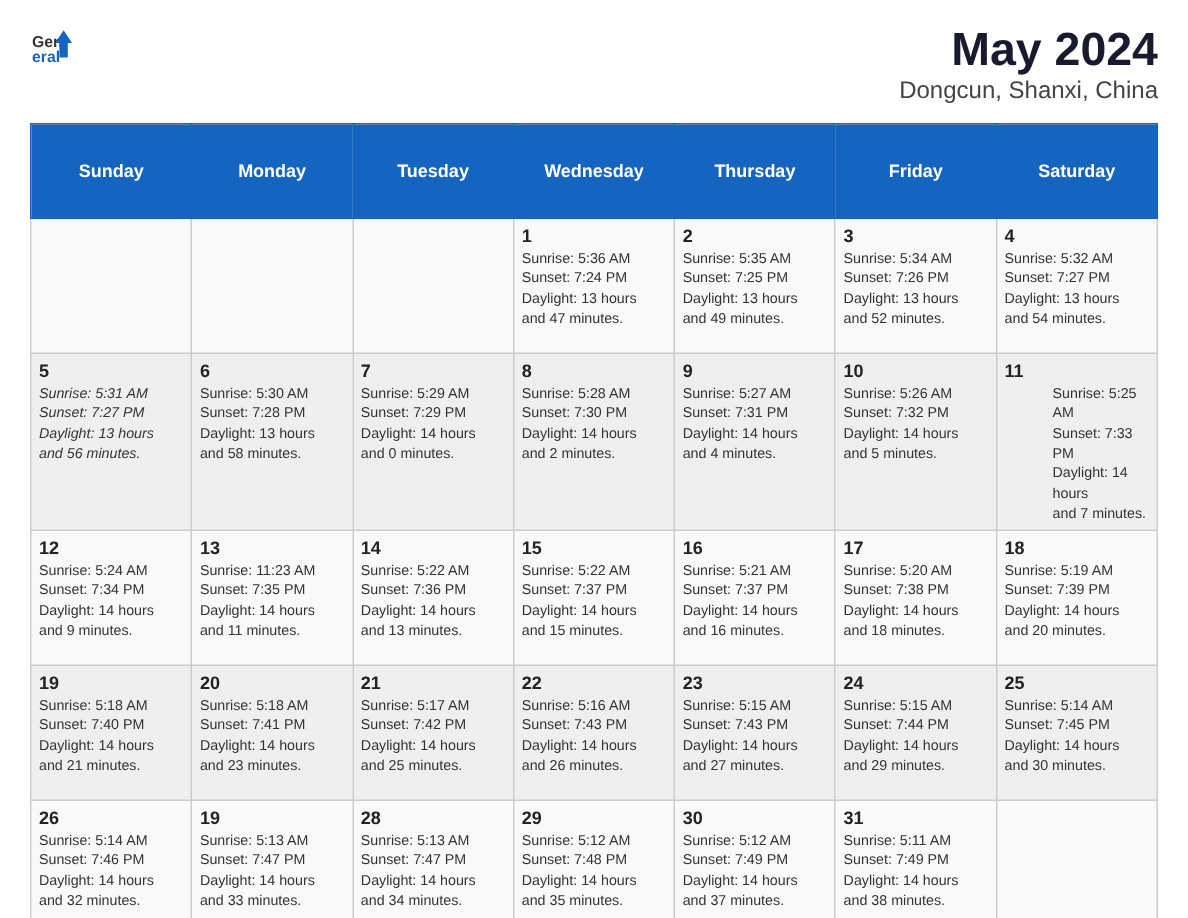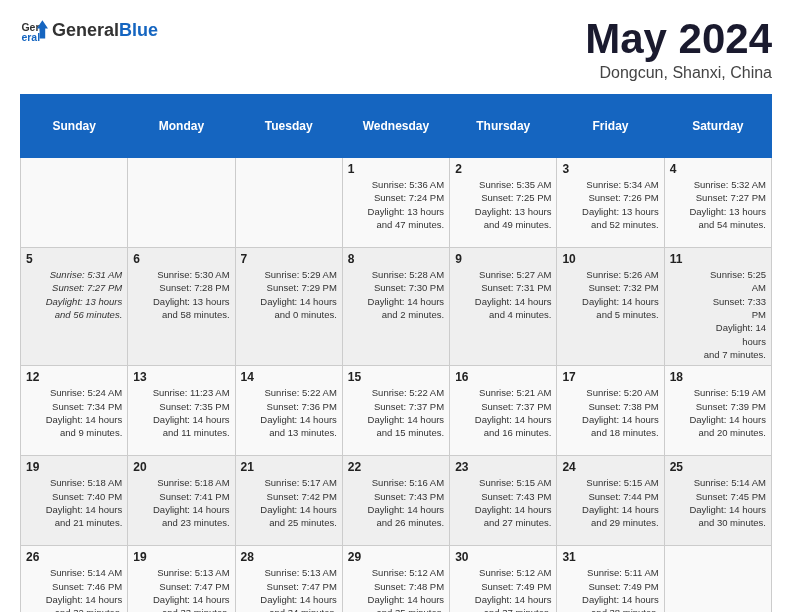--- a/index.html
+++ b/index.html
@@ -22,21 +22,21 @@
       gap: 4px;
     }
     .logo-icon {
       width: 28px;
       height: 28px;
     }
     .title-area {
       text-align: right;
     }
     .month-year {
-      font-size: 42px;
+      font-size: 31px;
       font-weight: bold;
       color: #1a1a2e;
       line-height: 1.1;
     }
     .location {
       font-size: 16px;
       color: #444;
       margin-top: 2px;
     }
     table {
@@ -72,42 +72,35 @@
       font-size: 12px;
       font-weight: bold;
       color: #222;
       display: block;
       margin-bottom: 2px;
     }
     .day-info {
       font-size: 9.5px;
       color: #333;
       line-height: 1.4;
-      text-align: right;
     }
     .empty-cell {
       background: #f9f9f9 !important;
     }
   </style>
 </head>
 <body>
 
 <div class="header-area">
   <div class="logo">
     <svg class="logo-icon" viewBox="0 0 40 40">
       <text x="2" y="22" font-size="15" font-weight="bold" fill="#333">Gen</text>
       <text x="2" y="36" font-size="15" font-weight="bold" fill="#1565c0">eral</text>
       <polygon points="32,6 40,18 36,18 36,32 28,32 28,18 24,18" fill="#1565c0"></polygon>
     </svg>
-    <div>
-      <div style="display:flex; gap:0;">
-        <span style="font-size:18px;font-weight:bold;color:#333;">General</span>
-          <span style="font-size:18px;font-weight:bold;color:#1565c0;">Blue</span>
-      </div>
-    </div>
   </div>
   <div class="title-area">
     <div class="month-year">May 2024</div>
     <div class="location">Dongcun, Shanxi, China</div>
   </div>
 </div>
 
 <table>
   <thead>
     <tr>

